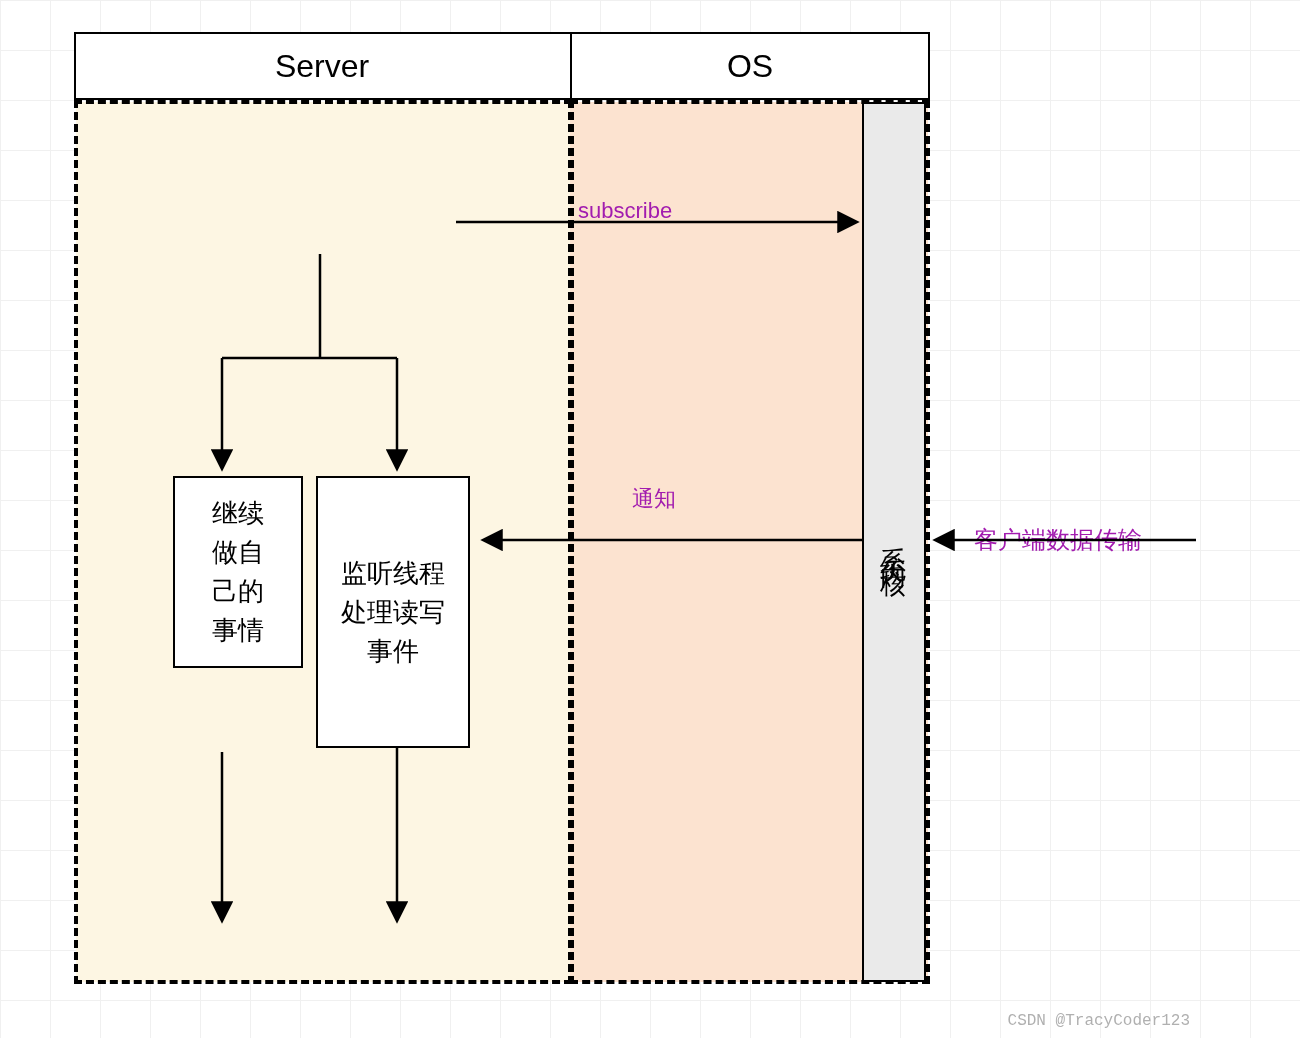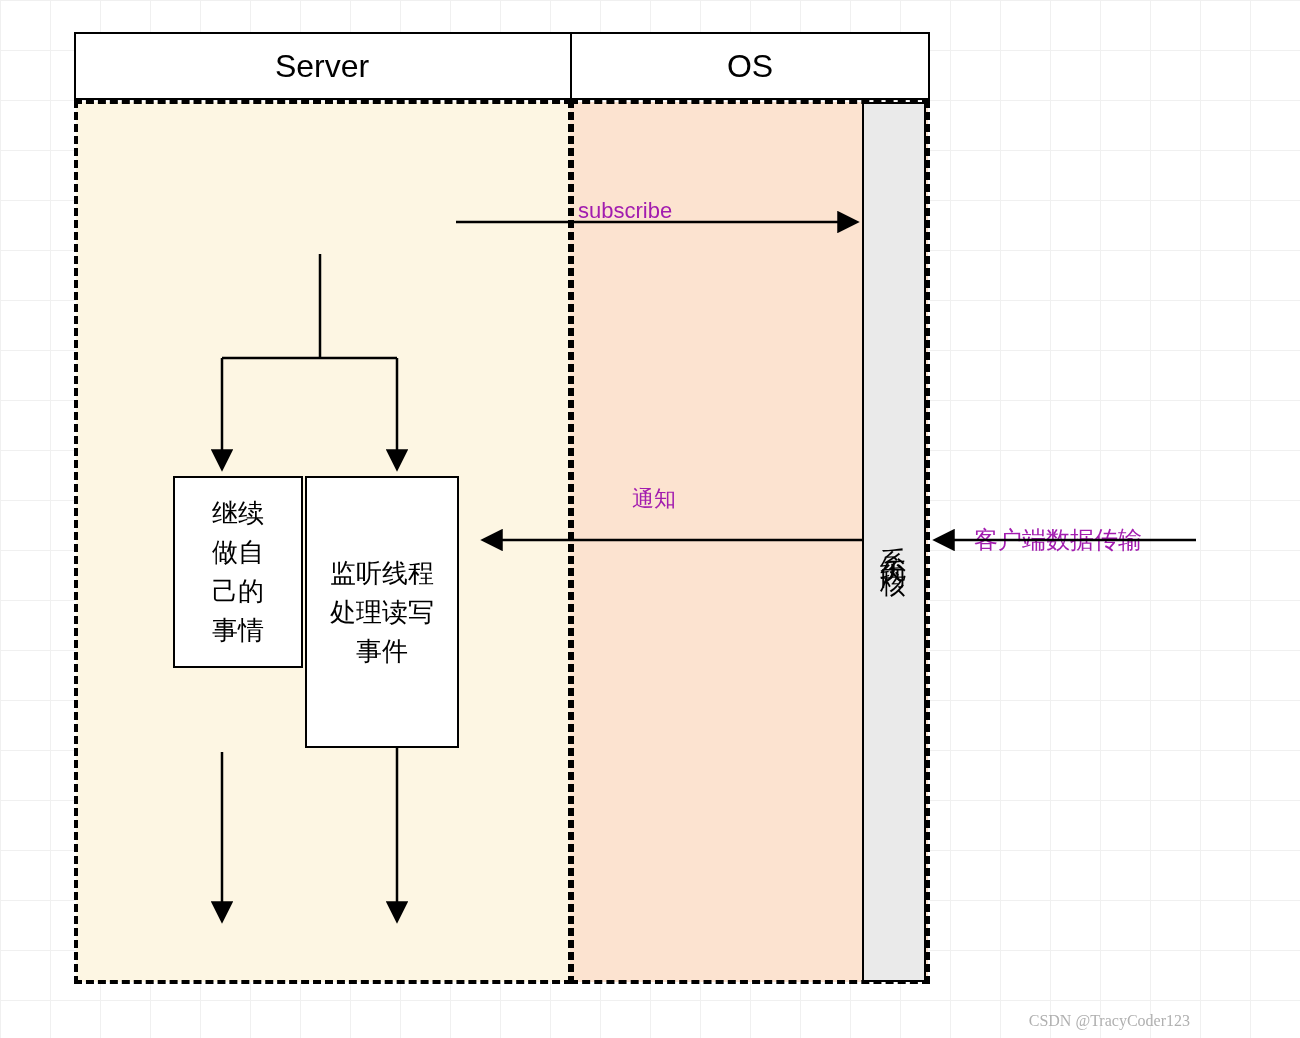--- a/index.html
+++ b/index.html
@@ -81,21 +81,21 @@
     width: 1300px;
     height: 1038px;
     pointer-events: none;
   }
   .watermark {
     position: absolute;
     right: 110px;
     bottom: 8px;
     font-size: 16px;
     color: #b0b0b0;
-    font-family: Liberation Serif, serif;
+    font-family: Liberation Mono, monospace;
   }
 </style>
 </head>
 <body>
 
 <div class="stage">
 
   <div class="header-outline" style="left:74px; top:32px; width:856px; height:68px;"></div>
 
   <div style="position:absolute; left:570px; top:32px; width:2px; height:68px; background:#000;"></div>
@@ -109,21 +109,21 @@
   <div class="dashed-border" style="left:570px; top:100px; width:360px; height:884px;"></div>
 
 
   <div class="box" style="left:157px; top:476px; width:130px; height:192px; white-space:pre;margin-left:16px;">
     <span class="tall-text">继续
 做自
 己的
 事情</span>
   </div>
 
-  <div class="box" style="left:305px; top:476px; width:154px; height:272px; white-space:pre;">
+  <div class="box" style="left:316px; top:476px; width:154px; height:272px; white-space:pre;">
     <span class="tall-text">监听线程
 处理读写
 事件</span>
   </div>
 
   <div class="box kernel-box" style="left:862px; top:102px; width:64px; height:880px;">
     <span>系统内核</span>
   </div>
 
   <div class="arrow-label" style="left:578px; top:198px;">subscribe</div>

